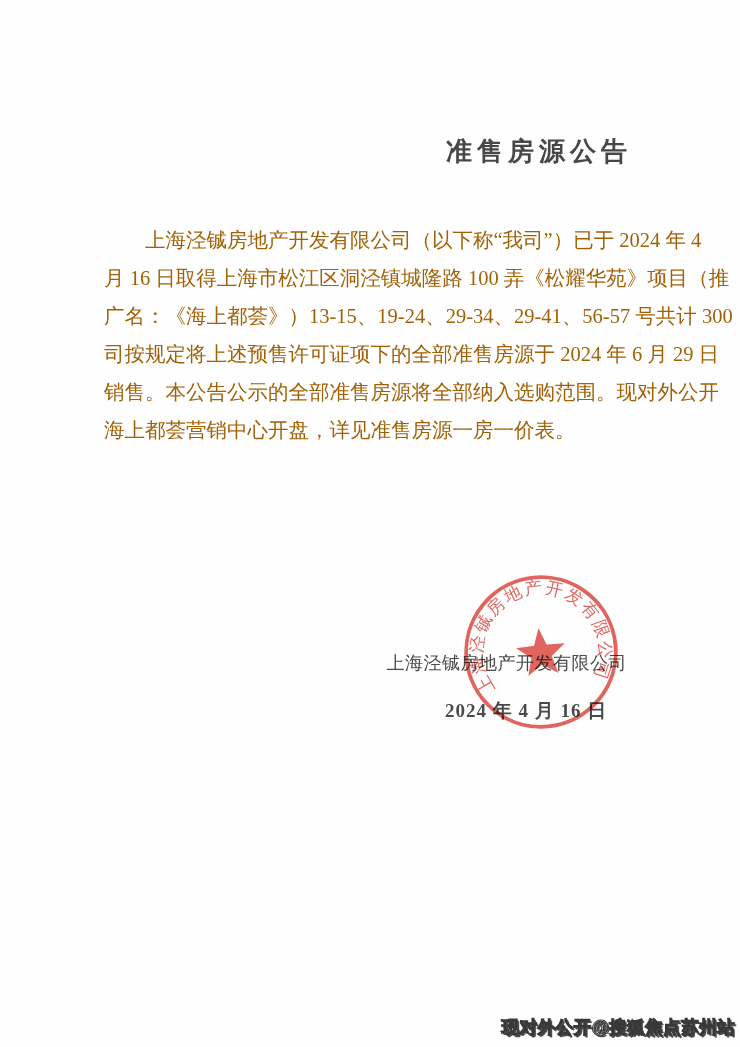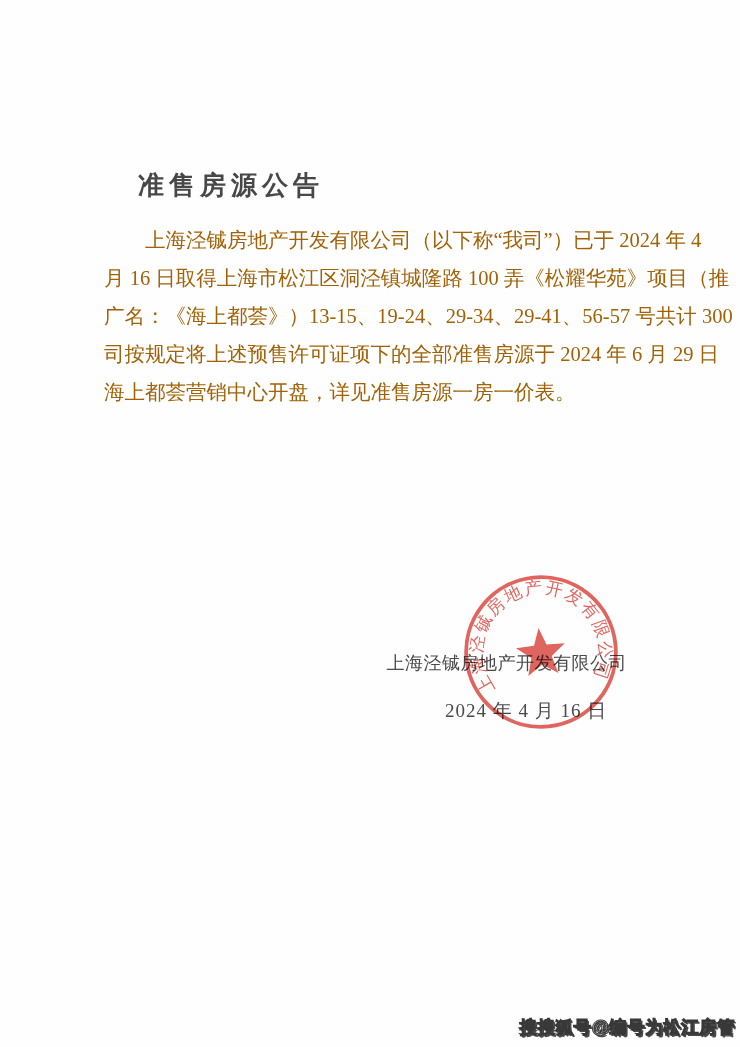--- a/index.html
+++ b/index.html
@@ -13,27 +13,26 @@
   .page {
     position: absolute;
     inset: 0;
     background: #fefefe;
   }
   .doc-title {
     position: absolute;
     top: 134px;
     left: 104px;
     width: 528px;
-    text-align: left;
+    text-align: right;
     padding-left: 34px;
     font-size: 26px;
     font-weight: 600;
     letter-spacing: 5px;
     color: #474747;
-    margin-top: 34px;
   }
   .doc-body {
     position: absolute;
     top: 221px;
     left: 104px;
     width: 528px;
     color: #a16207;
     font-size: 20.5px;
   }
   .body-line {
@@ -56,20 +55,21 @@
     letter-spacing: 0.5px;
     color: #4a4a4a;
   }
   .sig-date {
     position: absolute;
     top: 698px;
     left: 445px;
     font-size: 19px;
     letter-spacing: 1px;
     color: #4a4a4a;
+    font-weight: bold;
   }
   .seal {
     position: absolute;
     left: 455px;
     top: 566px;
     width: 172px;
     height: 172px;
     transform: rotate(-6deg);
     mix-blend-mode: multiply;
     opacity: 0.88;
@@ -93,31 +93,32 @@
 
 <div class="page">
 
   <h1 class="doc-title">准售房源公告</h1>
 
   <div class="doc-body">
     <div class="body-line indent">上海泾铖房地产开发有限公司（以下称“我司”）已于 2024 年 4</div>
     <div class="body-line">月 16 日取得上海市松江区洞泾镇城隆路 100 弄《松耀华苑》项目（推</div>
     <div class="body-line">广名：《海上都荟》）13-15、19-24、29-34、29-41、56-57 号共计 300</div>
     <div class="body-line">司按规定将上述预售许可证项下的全部准售房源于 2024 年 6 月 29 日</div>
+    <div class="body-line">销售。本公告公示的全部准售房源将全部纳入选购范围。现对外公开</div>
     <div class="body-line last">海上都荟营销中心开盘，详见准售房源一房一价表。</div>
   </div>
 
   <div class="sig-company">上海泾铖房地产开发有限公司</div>
 
   <div class="sig-date">2024 年 4 月 16 日</div>
 
   <svg class="seal" viewBox="0 0 200 200">
     <circle cx="100" cy="100" r="87" fill="none" stroke-width="4.5" stroke="#dd5048"></circle>
     <polygon points="100,72 107.3,91.9 128.5,92.7 111.9,105.9 117.6,126.3 100,114.5 82.4,126.3 88.1,105.9 71.5,92.7 92.7,91.9" fill="#dd5048"></polygon>
     <path id="seal-arc" d="M 44.3,139 A 68 68 0 1 1 155.7,139" fill="none"></path>
     <text font-size="20" letter-spacing="2.5" font-family="Liberation Serif, DejaVu Serif, serif" fill="#dd5048">
       <textPath href="#seal-arc" startOffset="2">上海泾铖房地产开发有限公司</textPath>
     </text>
   </svg>
 
-  <div class="watermark">搜搜狐号@编号为松江房管</div>
+  <div class="watermark">现对外公开@搜狐焦点苏州站</div>
 
 </div>
 
 </body></html>

